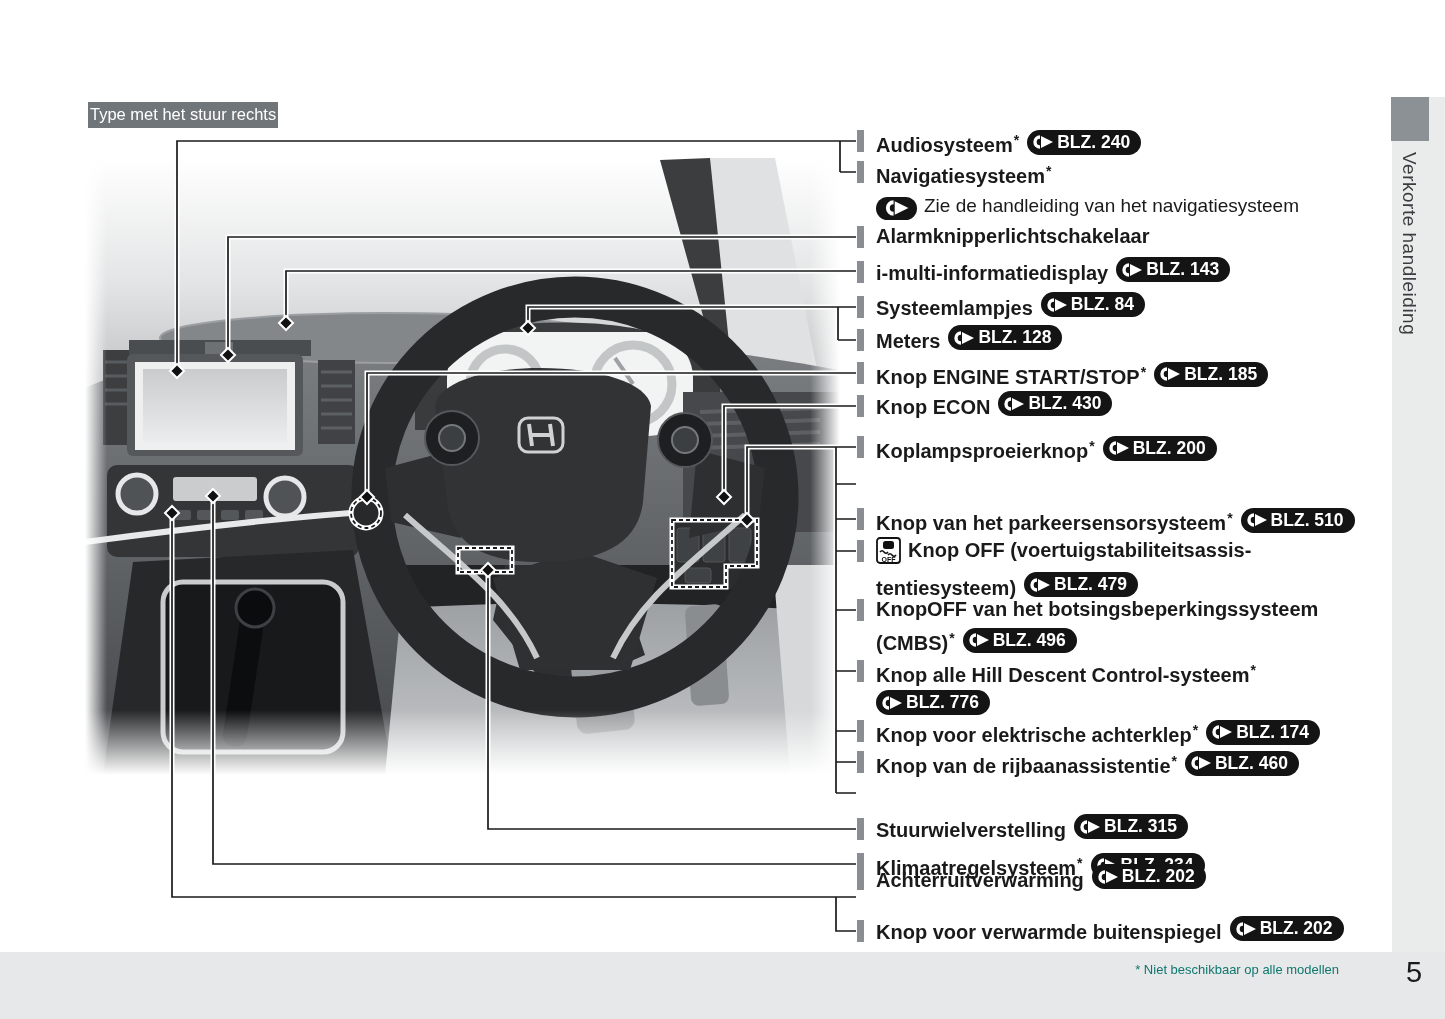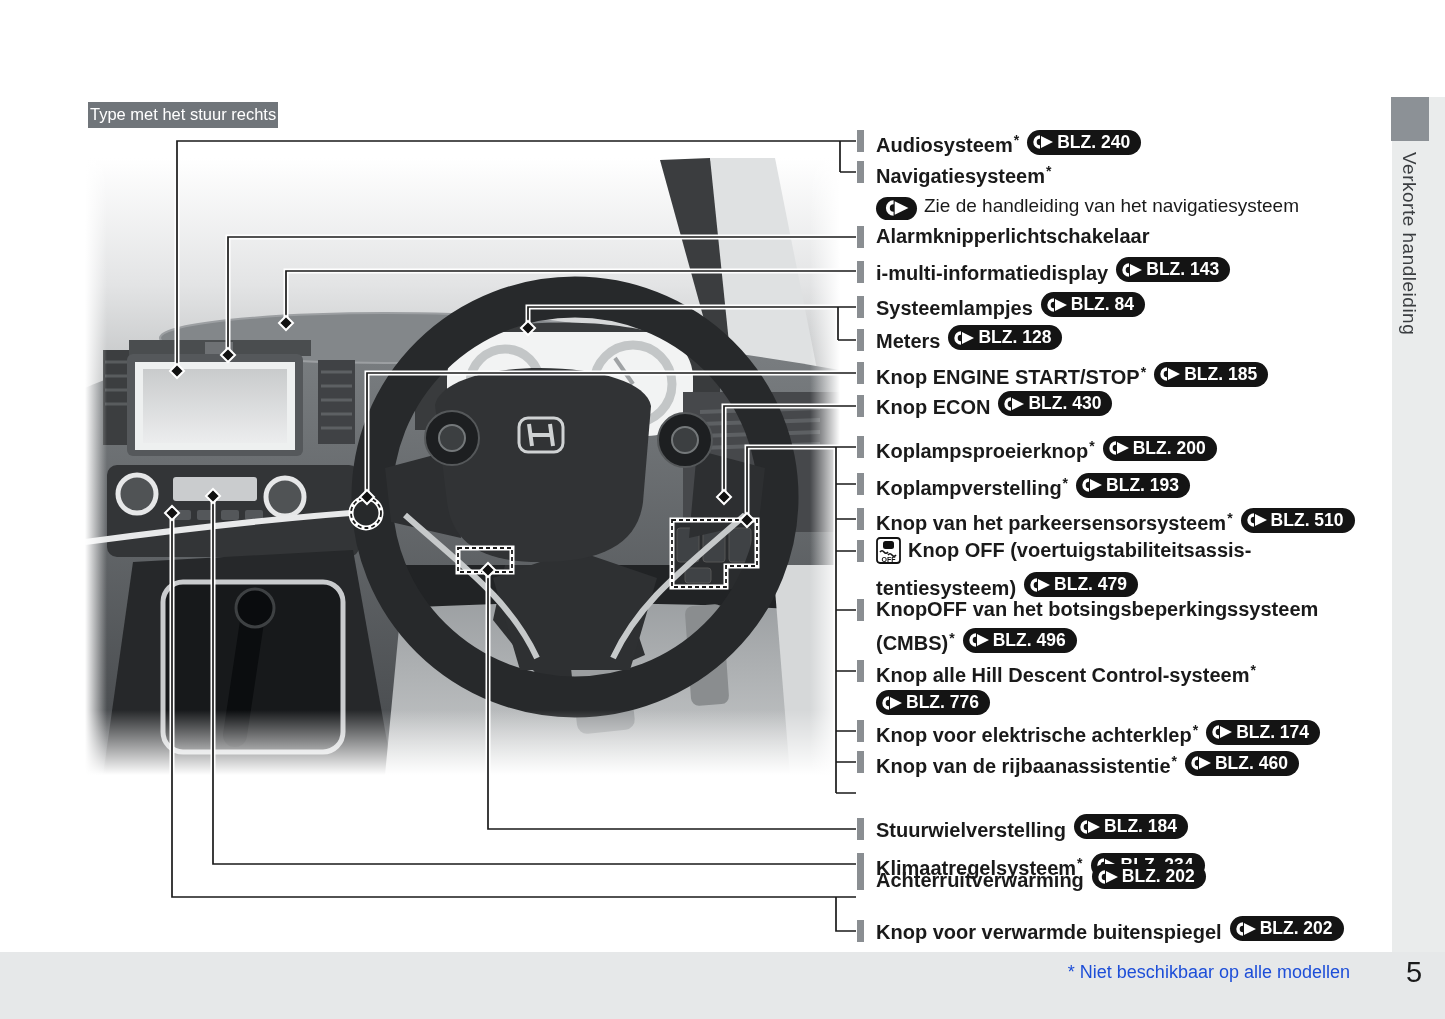--- a/index.html
+++ b/index.html
@@ -6,21 +6,21 @@
   #page{position:relative;width:1445px;height:1019px;background:#fff;overflow:hidden;
         font-family:"Liberation Sans","DejaVu Sans",sans-serif;color:#1a1a1a;}
   
   #footer-band{position:absolute;left:0;top:952px;width:1445px;height:67px;background:#e6e8e9;}
   #side-strip{position:absolute;left:1392px;top:97px;width:53px;height:855px;background:#eaecec;}
   #side-tab{position:absolute;left:1391px;top:97px;width:38px;height:44px;background:#8c9196;}
   #side-label{position:absolute;left:1398px;top:152px;writing-mode:vertical-rl;
               font-size:19px;letter-spacing:.5px;color:#3a3d40;white-space:nowrap;}
   #variant-label{position:absolute;left:88px;top:102px;background:#70757a;color:#fff;
                  font-size:16.5px;padding:3px 2px 4px;white-space:nowrap;}
-  #footnote{position:absolute;right:95px;top:962px;font-size:18px;color:#1d4ed8;}
+  #footnote{position:absolute;right:106px;top:962px;font-size:13px;color:#0f766e;}
   #page-number{position:absolute;left:1406px;top:956px;font-size:29px;color:#1a1a1a;}
   
   .callout{position:absolute;left:876px;line-height:29px;font-size:20px;font-weight:bold;
            white-space:nowrap;z-index:3;}
   .callout::before{content:"";position:absolute;left:-19px;top:4px;width:7px;height:22px;
                    background:#8a8e92;}
   .callout .star{font-size:14px;vertical-align:7px;margin-left:1px;}
   .blz{display:inline-flex;align-items:center;background:#141414;color:#fff;border-radius:14px;
        height:25px;padding:0 11px 0 5px;font-size:17.5px;font-weight:bold;margin-left:8px;
        vertical-align:3px;gap:3px;}
@@ -304,29 +304,20 @@
 <div class="callout" style="top:432px">
   <span>Koplampsproeierknop</span><span class="star">*</span><span class="blz">
         <svg width="22" height="14" viewBox="0 0 22 14">
           <path d="M8,2 A5,5 0 1 0 8,12" fill="none" stroke="#fff" stroke-width="3.4"></path>
           <polygon points="9,1 21,7 9,13" fill="#fff"></polygon>
         </svg>
         <span>BLZ. 200</span>
       </span>
 </div>
 
-<div class="callout" style="top:469px">
-  <span>Koplampverstelling</span><span class="star">*</span><span class="blz">
-        <svg width="22" height="14" viewBox="0 0 22 14">
-          <path d="M8,2 A5,5 0 1 0 8,12" fill="none" stroke="#fff" stroke-width="3.4"></path>
-          <polygon points="9,1 21,7 9,13" fill="#fff"></polygon>
-        </svg>
-        <span>BLZ. 193</span>
-      </span>
-</div>
 
 <div class="callout" style="top:504px">
   <span>Knop van het parkeersensorsysteem</span><span class="star">*</span><span class="blz">
         <svg width="22" height="14" viewBox="0 0 22 14">
           <path d="M8,2 A5,5 0 1 0 8,12" fill="none" stroke="#fff" stroke-width="3.4"></path>
           <polygon points="9,1 21,7 9,13" fill="#fff"></polygon>
         </svg>
         <span>BLZ. 510</span>
       </span>
 </div>
@@ -389,21 +380,21 @@
       </span>
 </div>
 
 
 <div class="callout" style="top:814px">
   <span>Stuurwielverstelling</span><span class="blz">
         <svg width="22" height="14" viewBox="0 0 22 14">
           <path d="M8,2 A5,5 0 1 0 8,12" fill="none" stroke="#fff" stroke-width="3.4"></path>
           <polygon points="9,1 21,7 9,13" fill="#fff"></polygon>
         </svg>
-        <span>BLZ. 184</span>
+        <span>BLZ. 315</span>
       </span>
 </div>
 
 <div class="callout" style="top:849px">
   <span>Klimaatregelsysteem</span><span class="star">*</span><span class="blz">
         <svg width="22" height="14" viewBox="0 0 22 14">
           <path d="M8,2 A5,5 0 1 0 8,12" fill="none" stroke="#fff" stroke-width="3.4"></path>
           <polygon points="9,1 21,7 9,13" fill="#fff"></polygon>
         </svg>
         <span>BLZ. 234</span>

